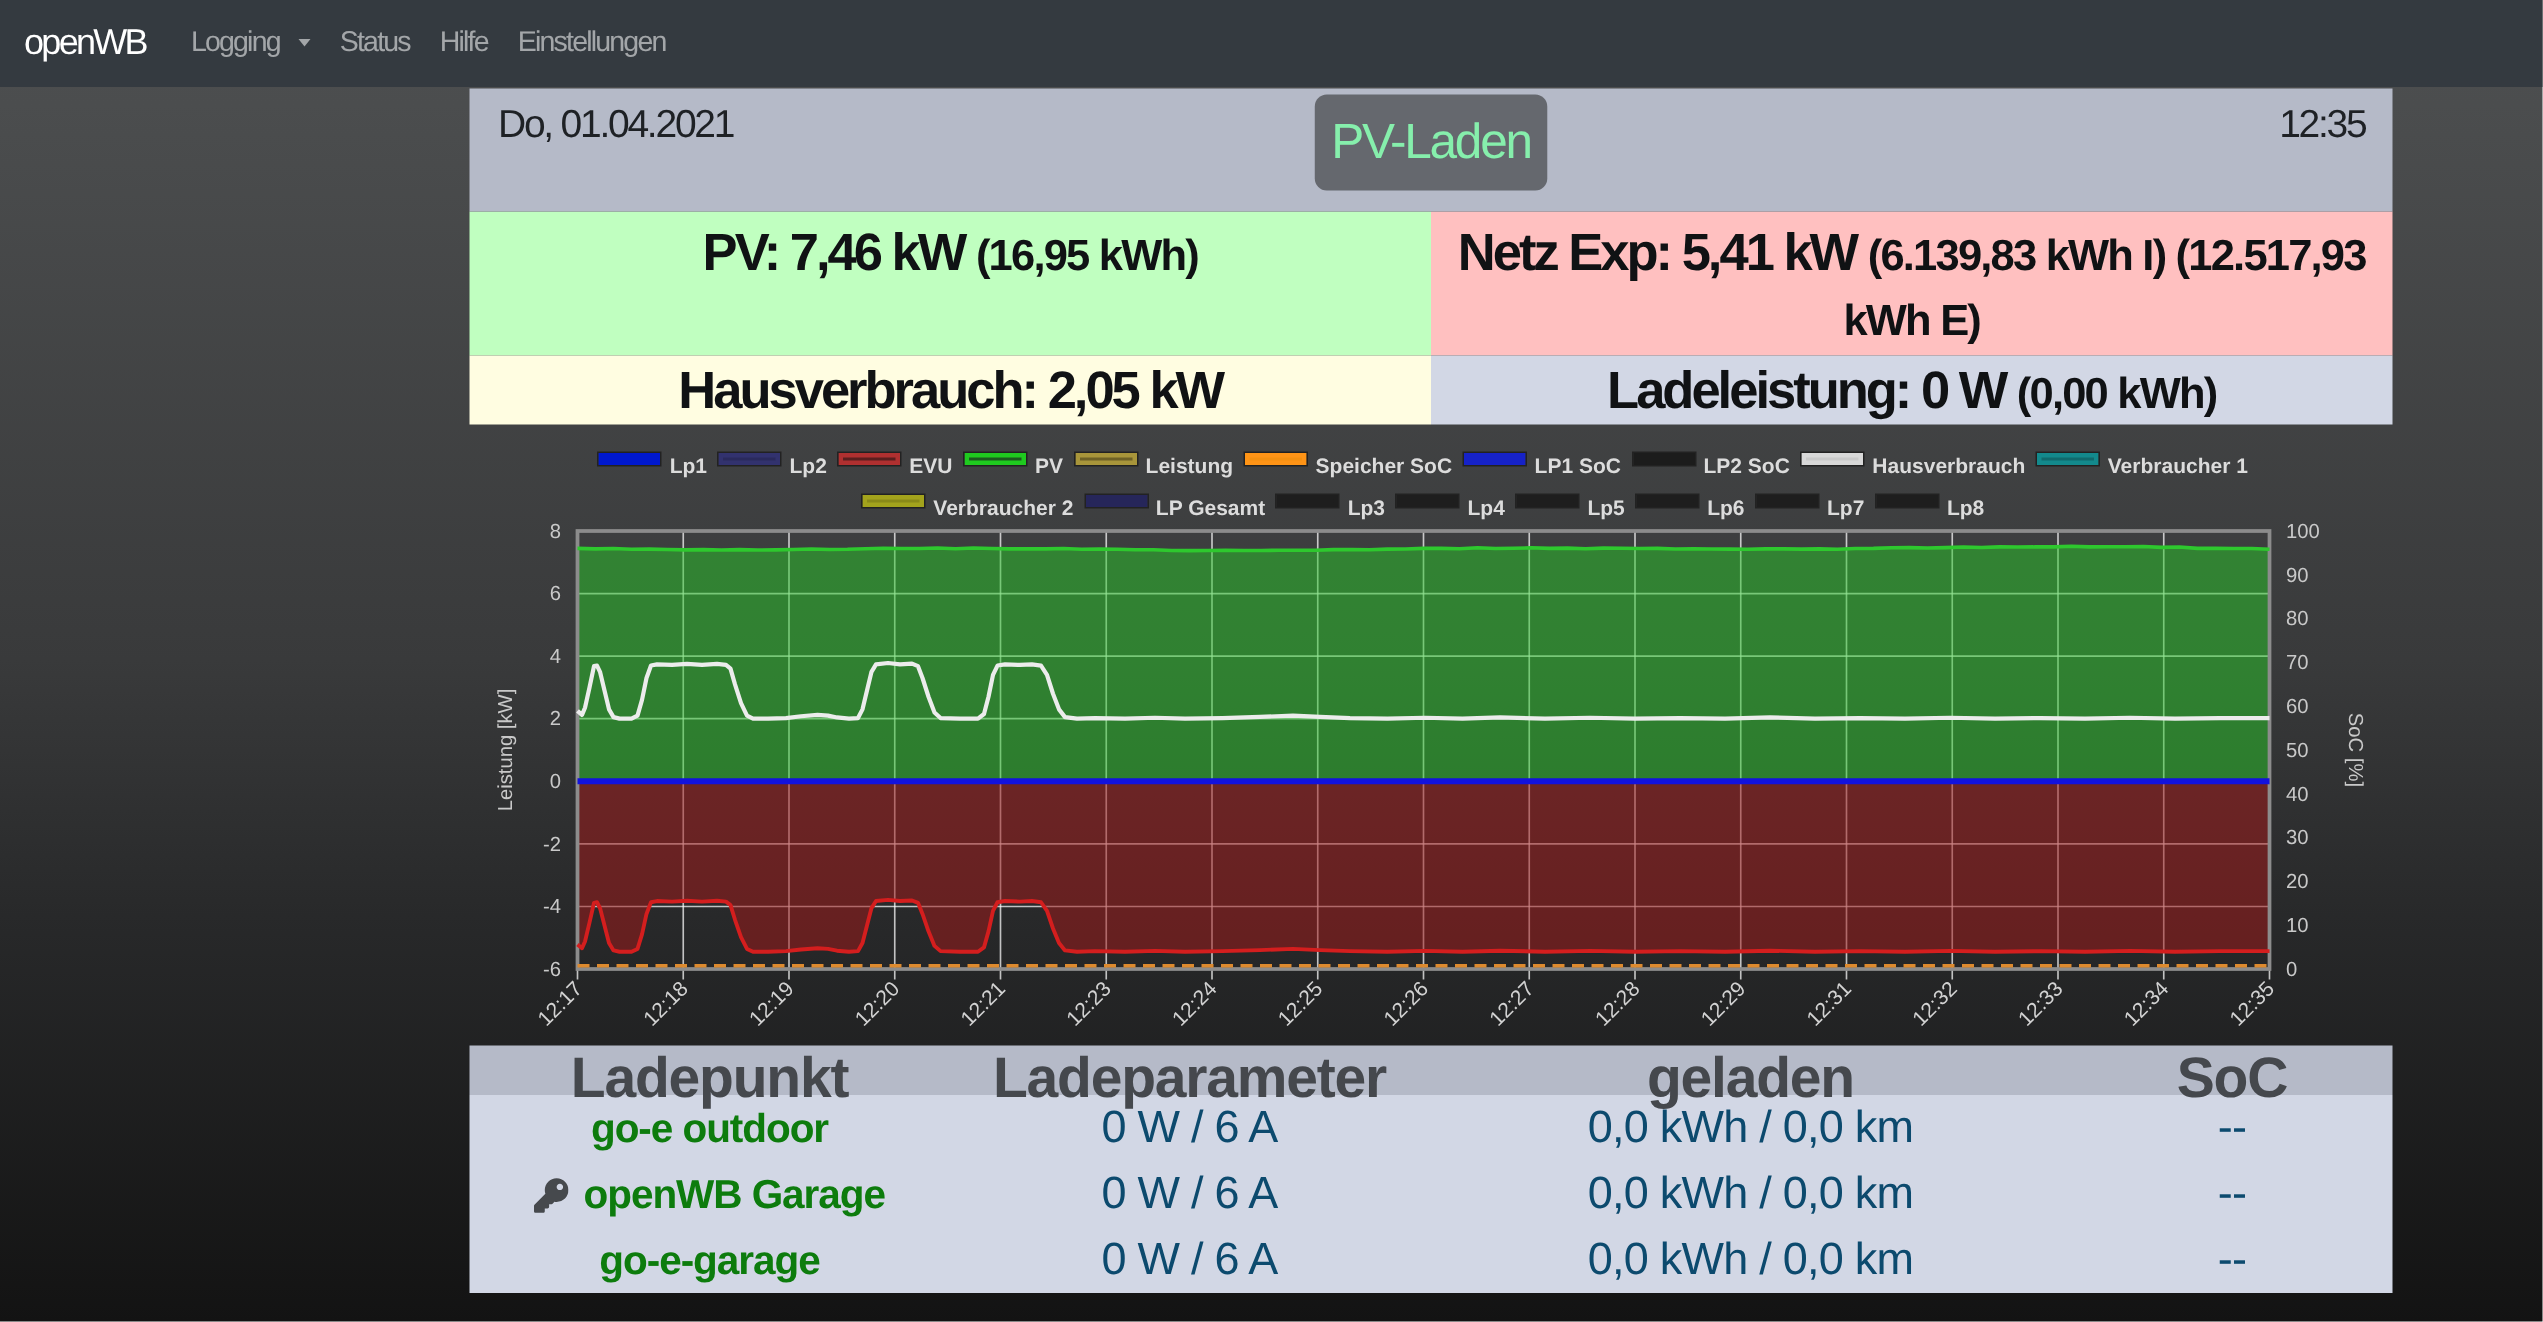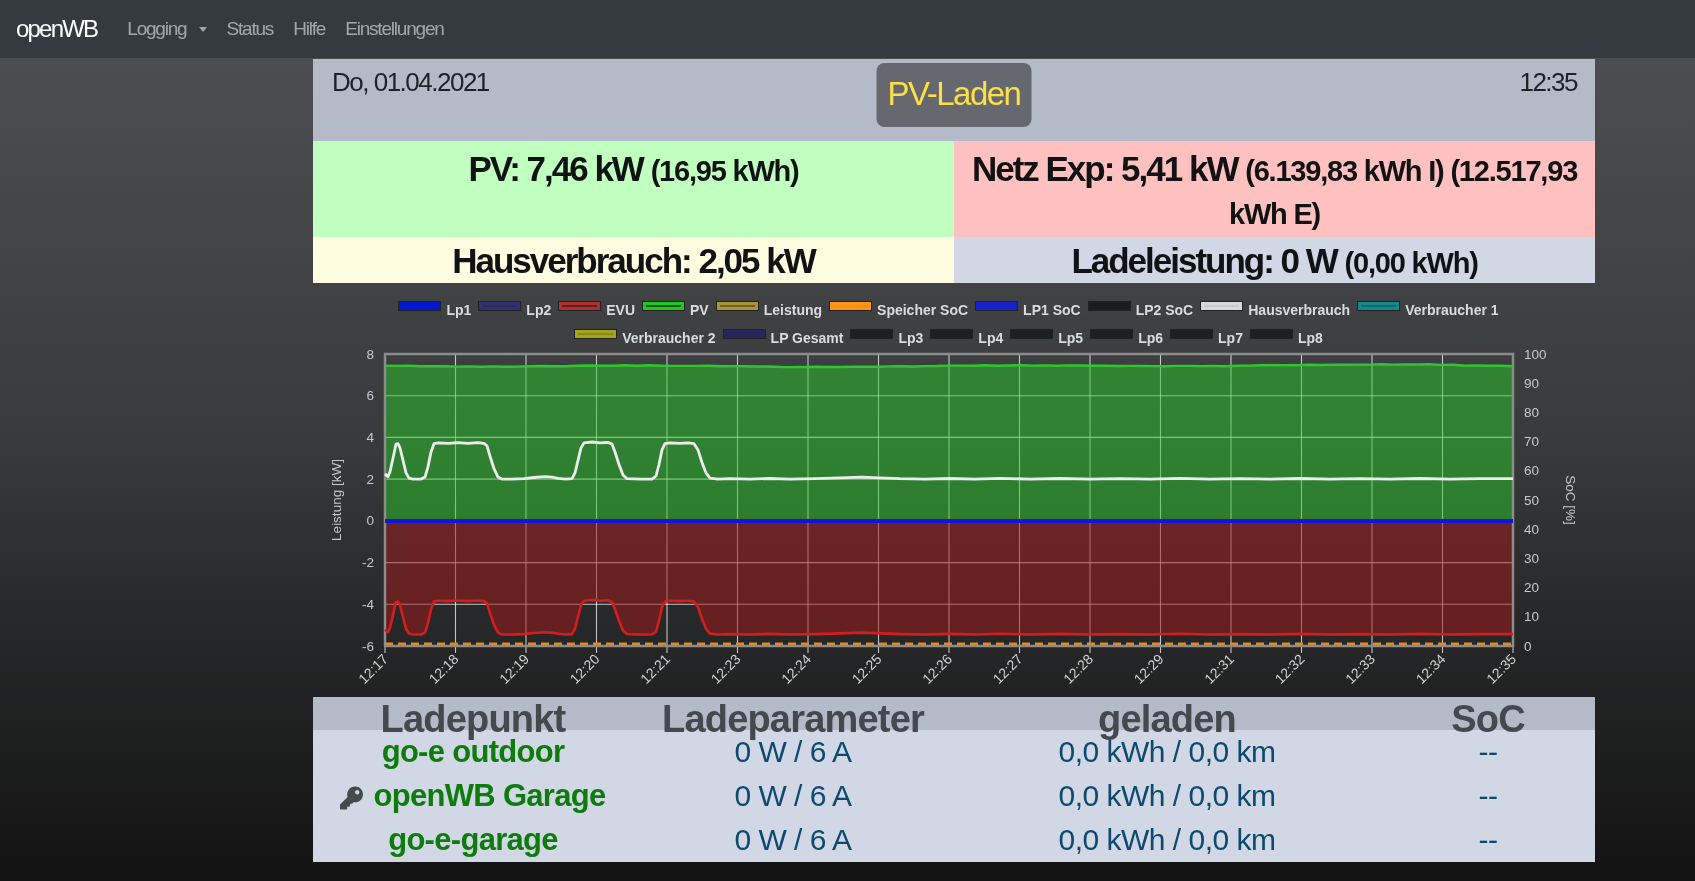--- a/index.html
+++ b/index.html
@@ -9,21 +9,21 @@
 .brand { color:#fff; font-size:24px; letter-spacing:-1.8px; margin-right:20px; }
 .nlink { color:rgba(255,255,255,0.55); font-size:19px; letter-spacing:-1.2px; padding:0 10px; }
 .caret { display:inline-block; width:0; height:0; border-left:4.5px solid transparent;
   border-right:4.5px solid transparent; border-top:5.5px solid rgba(255,255,255,0.55);
   margin-left:12px; vertical-align:middle; }
 .panel { position:absolute; left:313px; top:59px; width:1282px; }
 .titlebar { position:relative; height:82px; background:#b5bac8; color:#1e2125; }
 .tdate { position:absolute; left:19px; top:0; height:52px; line-height:46px; font-size:26px; letter-spacing:-1.5px; }
 .ttime { position:absolute; right:18px; top:0; height:52px; line-height:46px; font-size:26px; letter-spacing:-1.5px; }
 .pvbtn { position:absolute; left:50%; top:4px; transform:translateX(-50%); height:64px;
-  background:#65686e; color:#fde047; font-size:33px; letter-spacing:-1.5px; line-height:62px;
+  background:#65686e; color:#86efac; font-size:33px; letter-spacing:-1.5px; line-height:62px;
   padding:0 11px; border-radius:8px; white-space:nowrap; }
 .boxrow { display:flex; width:1282px; }
 .bx { width:641px; text-align:center; color:#101214; font-weight:bold; }
 .r1 { height:96px; padding-top:4px; line-height:39px; }
 .r2 { height:46px; line-height:46px; }
 .big { font-size:35px; letter-spacing:-2px; line-height:47px; }
 .sml { font-size:29px; letter-spacing:-1.2px; }
 .green { background:#c0ffc0; }
 .pink { background:#ffc0c0; padding-left:14px; padding-right:14px; }
 .yellow { background:#fffde1; }
@@ -38,21 +38,21 @@
 .xl { fill:#d2d2d2; font-size:14px; font-family:"Liberation Sans",sans-serif; }
 .tbl { width:1282px; }
 .trow { display:flex; }
 .thead { background:#b5bac8; height:33px; line-height:44px; font-weight:bold; color:#45484d;
   font-size:38px; letter-spacing:-0.8px; }
 .tbody { background:#d2d7e5; height:44px; line-height:44px; font-size:30px; letter-spacing:-0.5px; }
 .c1 { width:320px; text-align:center; }
 .c2 { width:320px; text-align:center; }
 .c3 { width:428px; text-align:center; }
 .c4 { width:214px; text-align:center; }
-.gname { color:#0d7c0d; font-weight:bold; font-size:31px; letter-spacing:-0.7px; }
+.gname { color:#0d7c0d; font-weight:bold; font-size:27px; letter-spacing:-0.7px; }
 .gval { color:#0c4a6e; }
 .keyicon { width:23px; height:24px; vertical-align:-4px; margin-right:10px; }
 </style></head>
 <body>
 <div class="navbar">
   <span class="brand">openWB</span>
   <span class="nlink">Logging<span class="caret"></span></span>
   <span class="nlink">Status</span>
   <span class="nlink">Hilfe</span>
   <span class="nlink">Einstellungen</span>

